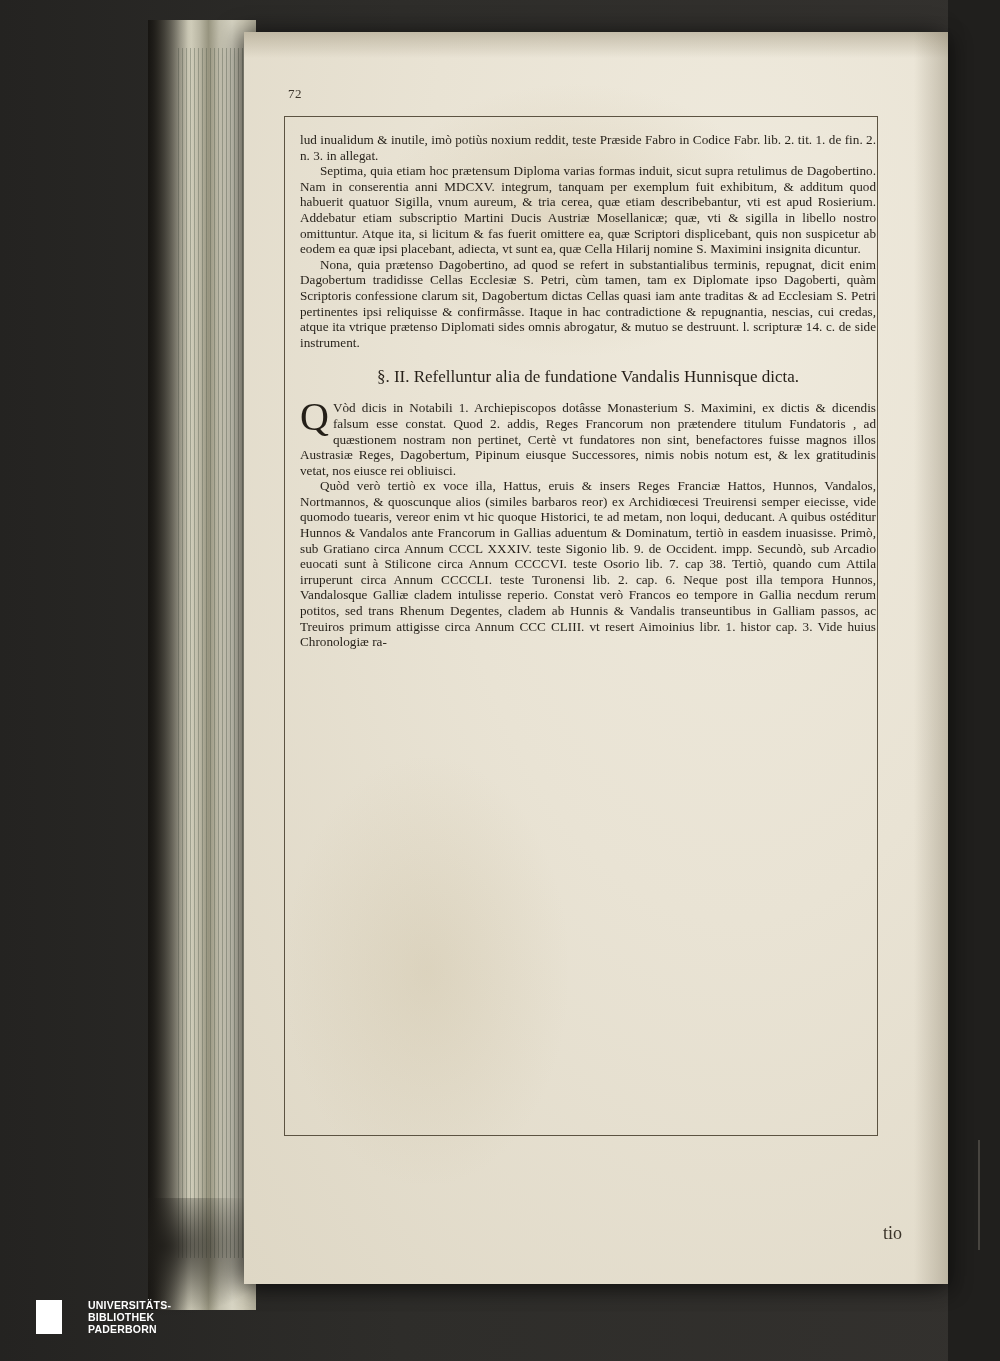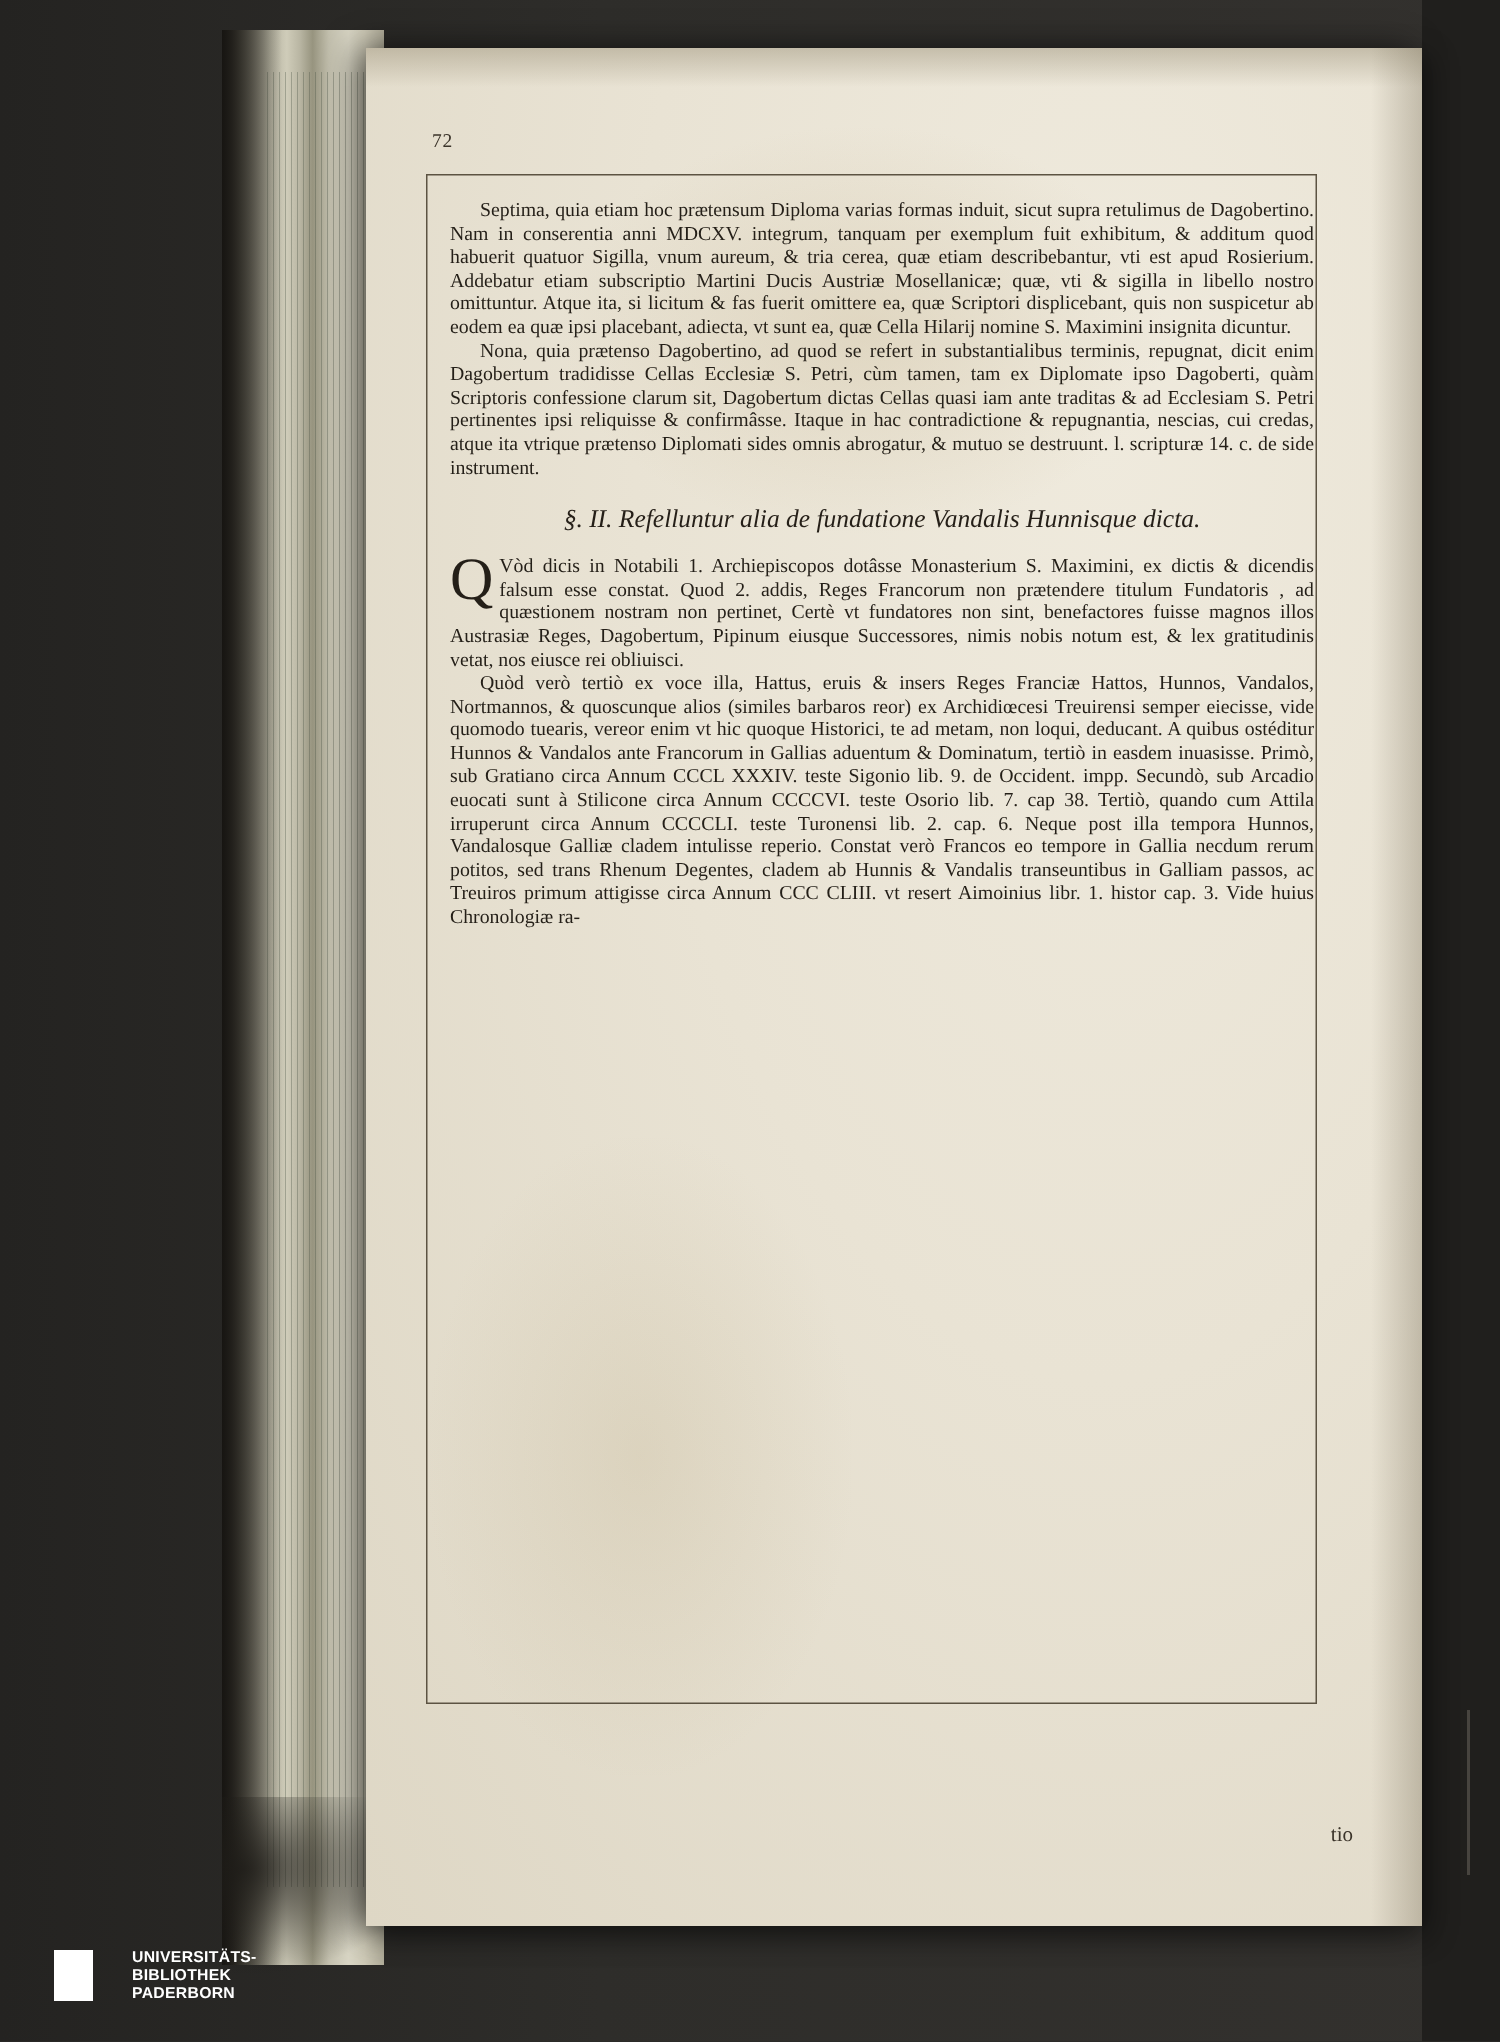--- a/index.html
+++ b/index.html
@@ -143,21 +143,20 @@
   p.para {
     margin: 0 0 0 0;
     text-indent: 20px;
   }
   p.para.noindent { text-indent: 0; }
 
   
   .sec-head {
     margin: 16px 0 12px 0;
     text-align: center;
-    font-style: italic;
     font-size: 17px;
     line-height: 22px;
     color: #251f18;
   }
 
   
   .dropcap-para {
     position: relative;
     margin: 0;
     min-height: 34px;
@@ -166,22 +165,22 @@
     float: left;
     font-size: 40px;
     line-height: 34px;
     padding: 0 4px 0 0;
     font-family: "Liberation Serif", serif;
     color: #241f18;
   }
 
   .catchword {
     position: absolute;
-    right: 46px; bottom: 52px;
-    font-size: 14px;
+    right: 46px; bottom: 40px;
+    font-size: 18px;
     color: #3b342a;
     margin-left: 20px;
   }
 
   
   .watermark {
     position: absolute;
     left: 36px; bottom: 26px;
     display: flex;
     align-items: center;
@@ -221,20 +220,21 @@
     <div class="page-edge-top"></div>
     <div class="page-edge-right"></div>
     <div class="page-stain-a"></div>
     <div class="page-stain-b"></div>
 
     <div class="folio">72</div>
 
     <div class="text-frame"></div>
 
     <div class="col">
+      <p class="para noindent">lud inualidum &amp; inutile, imò potiùs noxium reddit, teste Præside Fabro in Codice Fabr. lib. 2. tit. 1. de fin. 2. n. 3. in allegat.</p>
       <p class="para">Septima, quia etiam hoc prætensum Diploma varias formas induit, sicut supra retulimus de Dagobertino. Nam in conserentia anni MDCXV. integrum, tanquam per exemplum fuit exhibitum, &amp; additum quod habuerit quatuor Sigilla, vnum aureum, &amp; tria cerea, quæ etiam describebantur, vti est apud Rosierium. Addebatur etiam subscriptio Martini Ducis Austriæ Mosellanicæ; quæ, vti &amp; sigilla in libello nostro omittuntur. Atque ita, si licitum &amp; fas fuerit omittere ea, quæ Scriptori displicebant, quis non suspicetur ab eodem ea quæ ipsi placebant, adiecta, vt sunt ea, quæ Cella Hilarij nomine S. Maximini insignita dicuntur.</p>
       <p class="para">Nona, quia prætenso Dagobertino, ad quod se refert in substantialibus terminis, repugnat, dicit enim Dagobertum tradidisse Cellas Ecclesiæ S. Petri, cùm tamen, tam ex Diplomate ipso Dagoberti, quàm Scriptoris confessione clarum sit, Dagobertum dictas Cellas quasi iam ante traditas &amp; ad Ecclesiam S. Petri pertinentes ipsi reliquisse &amp; confirmâsse. Itaque in hac contradictione &amp; repugnantia, nescias, cui credas, atque ita vtrique prætenso Diplomati sides omnis abrogatur, &amp; mutuo se destruunt. l. scripturæ 14. c. de side instrument.</p>
 
       <div class="sec-head">§. II. Refelluntur alia de fundatione Vandalis Hunnisque dicta.</div>
 
       <p class="dropcap-para">
         <span class="dropcap">Q</span>
         <span>Vòd dicis in Notabili 1. Archiepiscopos dotâsse Monasterium S. Maximini, ex dictis &amp; dicendis falsum esse constat. Quod 2. addis, Reges Francorum non prætendere titulum Fundatoris , ad quæstionem nostram non pertinet, Certè vt fundatores non sint, benefactores fuisse magnos illos Austrasiæ Reges, Dagobertum, Pipinum eiusque Successores, nimis nobis notum est, &amp; lex gratitudinis vetat, nos eiusce rei obliuisci.</span>
       </p>
 

